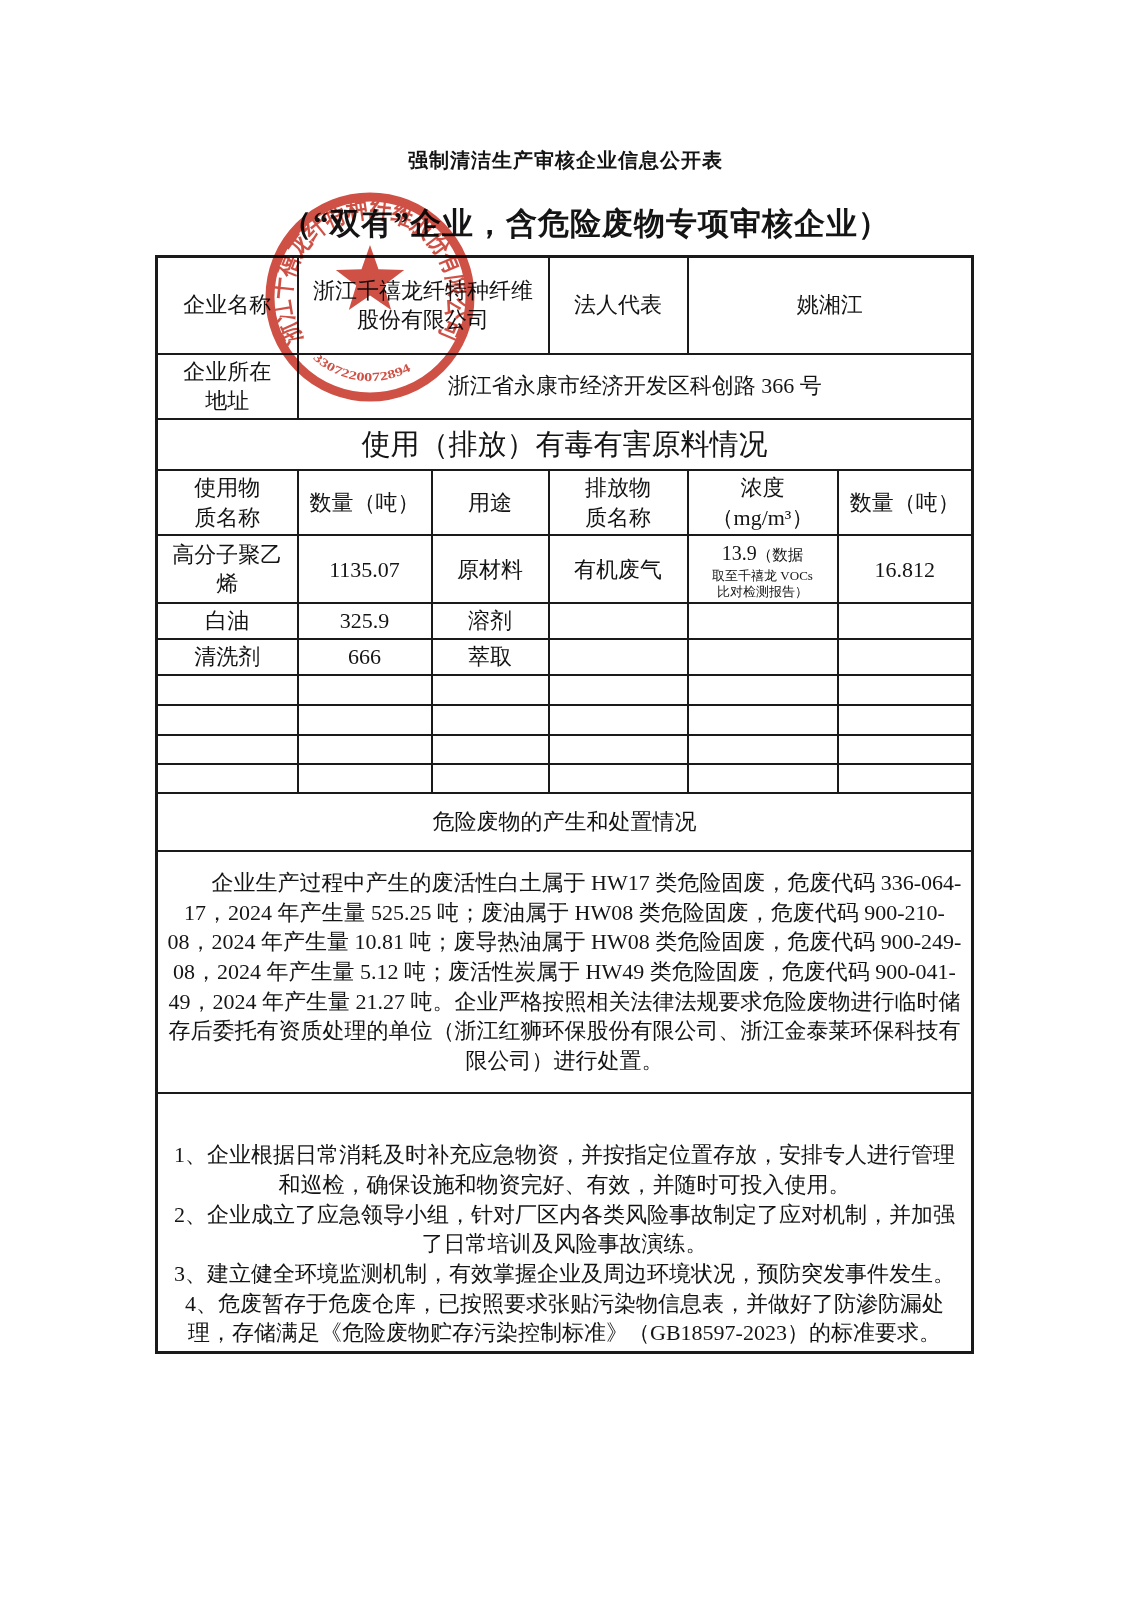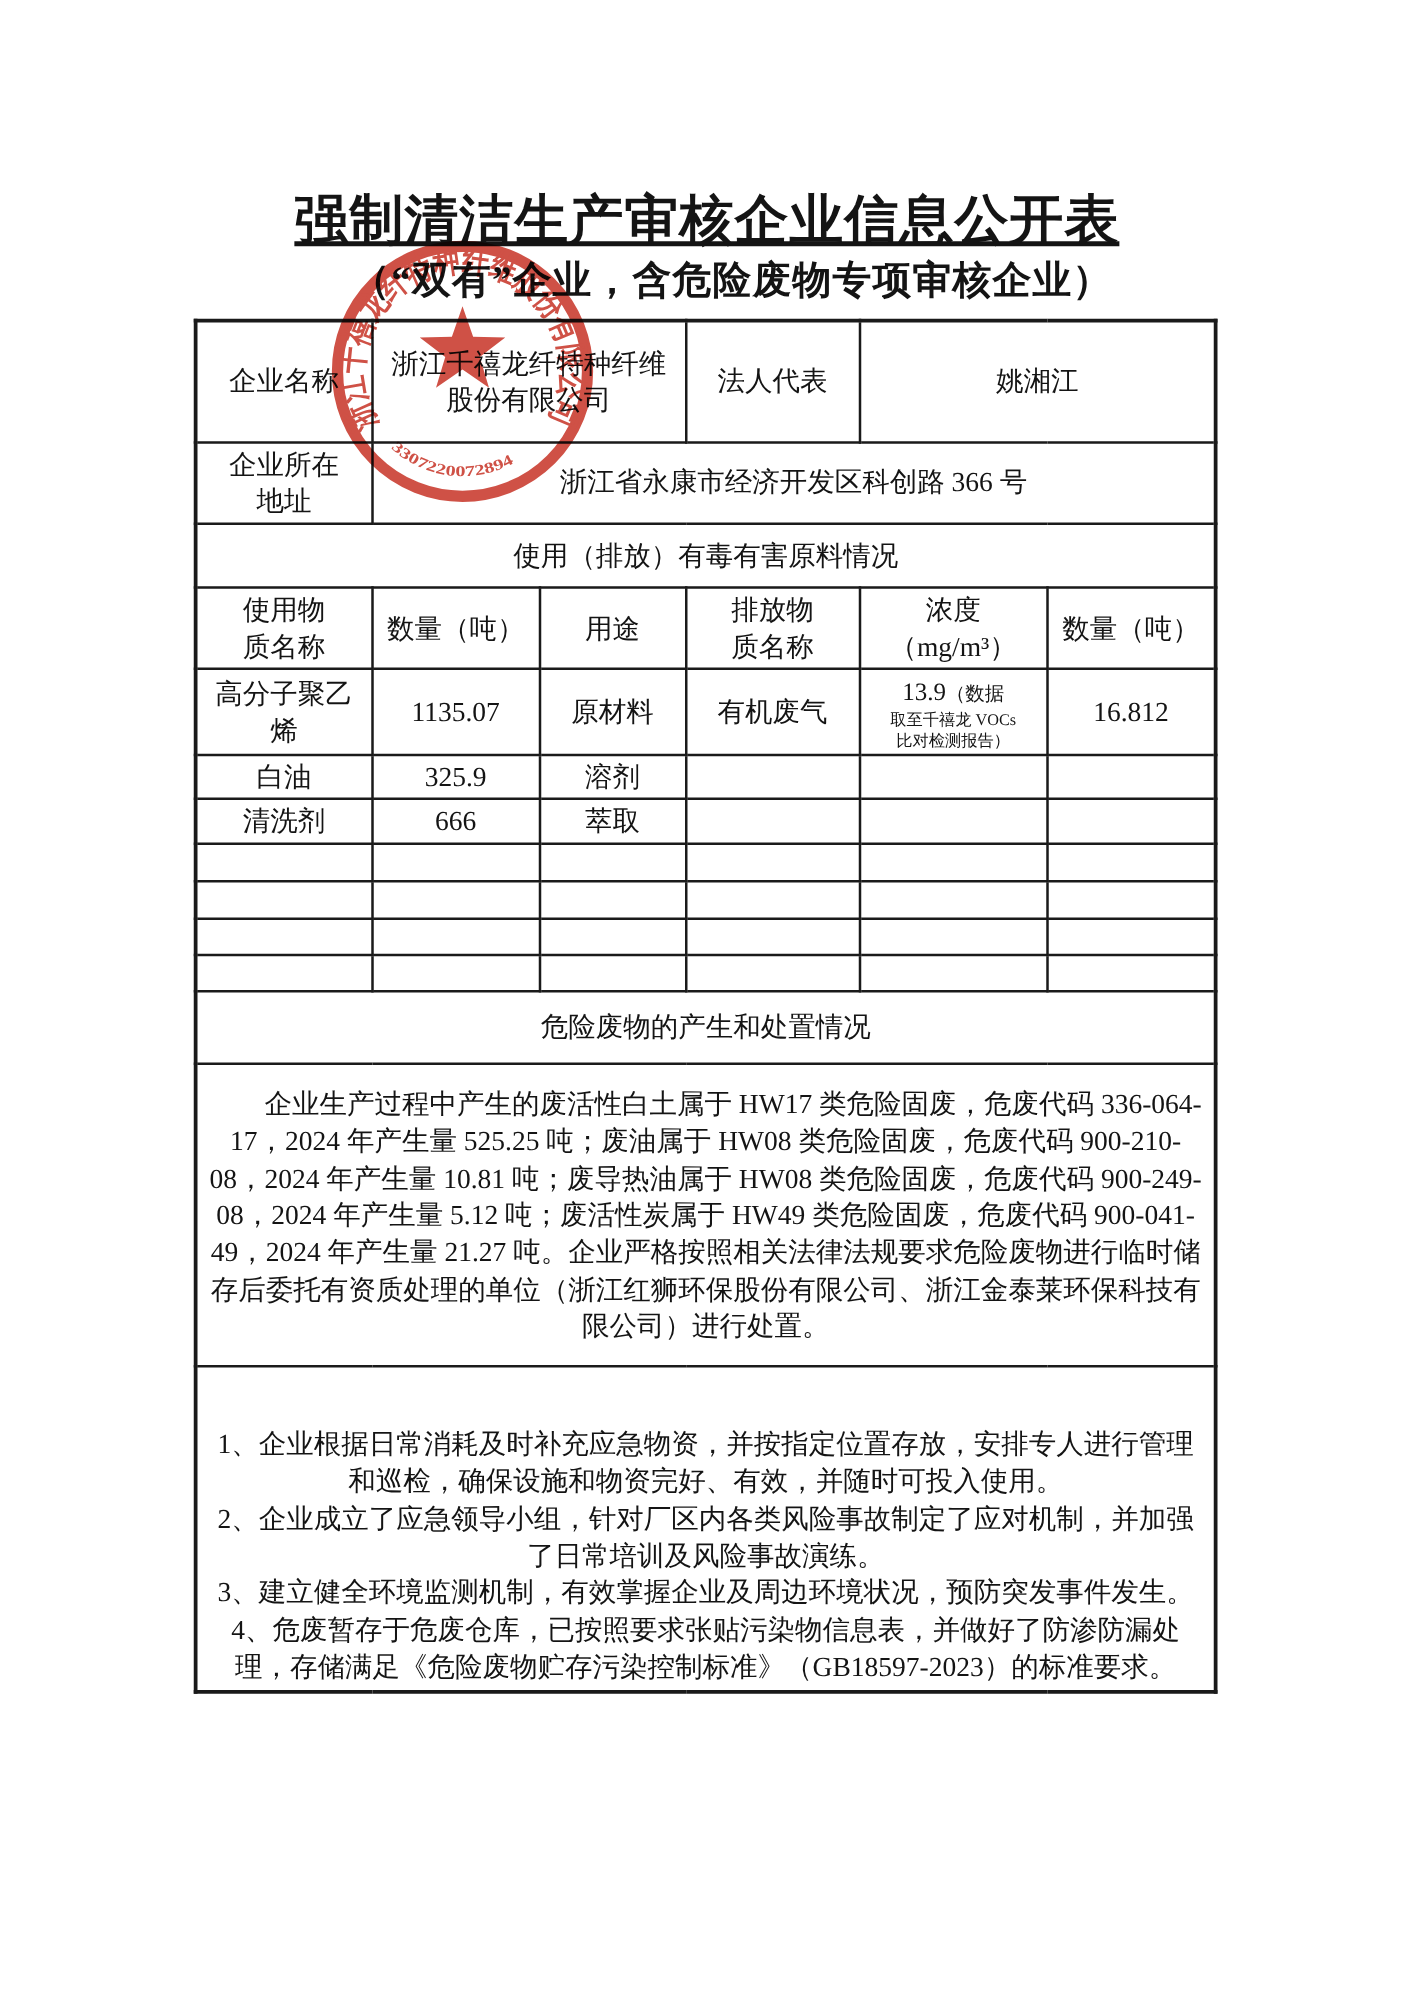--- a/index.html
+++ b/index.html
@@ -4,21 +4,21 @@
 <style>
   html,body{margin:0;padding:0;}
   body{
     width:1131px;height:1600px;background:#ffffff;position:relative;
     font-family:"Liberation Serif","DejaVu Serif",serif;
     color:#141414;
   }
   .page{position:absolute;inset:0;overflow:hidden;}
   .doc-title{
     position:absolute;top:147px;left:0;width:100%;text-align:center;
-    font-size:43px;font-weight:bold;letter-spacing:1px;text-decoration:underline;
+    font-size:20px;font-weight:bold;letter-spacing:1px;
   }
   .doc-subtitle{
     position:absolute;top:203px;left:0;width:100%;text-align:center;
     font-size:31px;font-weight:bold;letter-spacing:1px;margin-left:20px;
   }
   table.main{
     position:absolute;left:155px;top:255px;width:816px;
     border-collapse:collapse;table-layout:fixed;
     border:3px solid #1a1a1a;
   }
@@ -70,21 +70,21 @@
         <td>企业名称</td>
         <td colspan="2">浙江千禧龙纤特种纤维股份有限公司</td>
         <td>法人代表</td>
         <td colspan="2">姚湘江</td>
       </tr>
       <tr style="height:58px">
         <td><span class="w4">企业所在地址</span></td>
         <td colspan="5">浙江省永康市经济开发区科创路 366 号</td>
       </tr>
       <tr style="height:51px">
-        <td colspan="6" style="font-size:22px">使用（排放）有毒有害原料情况</td>
+        <td colspan="6" style="font-size:29px">使用（排放）有毒有害原料情况</td>
       </tr>
       <tr style="height:60px">
         <td><span class="w3">使用物质名称</span></td>
         <td>数量（吨）</td>
         <td>用途</td>
         <td><span class="w3">排放物质名称</span></td>
         <td>浓度（mg/m³）</td>
         <td>数量（吨）</td>
       </tr>
       <tr style="height:64px">

